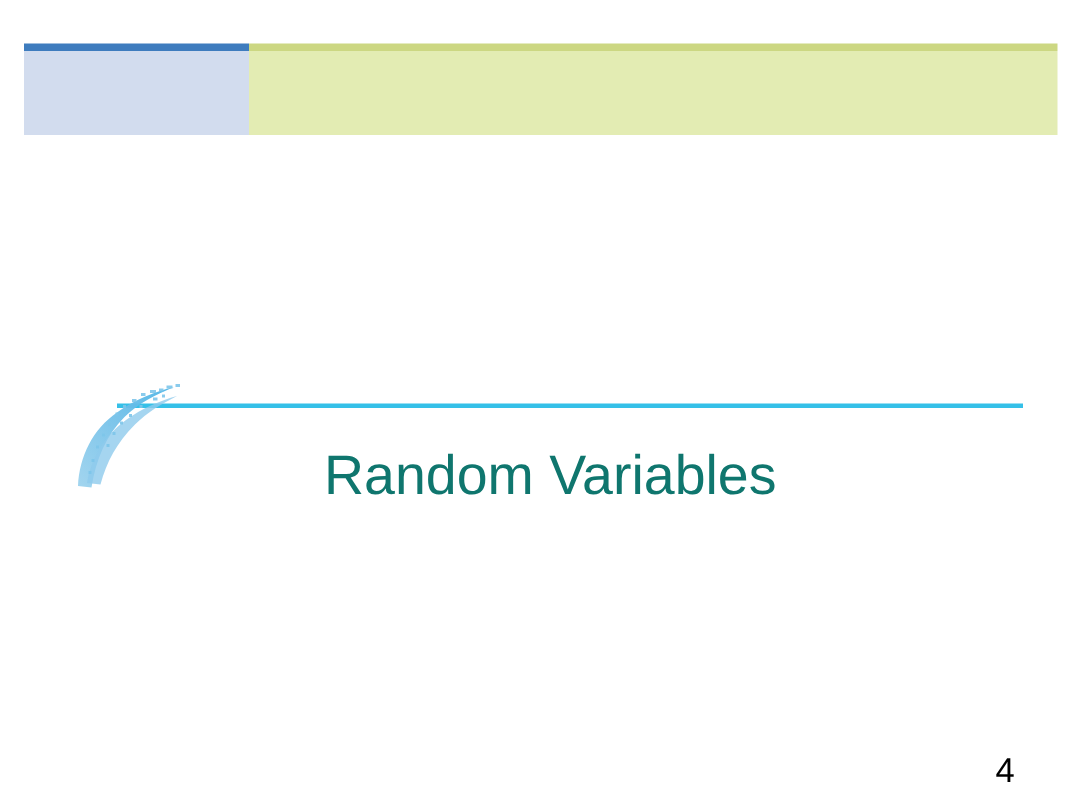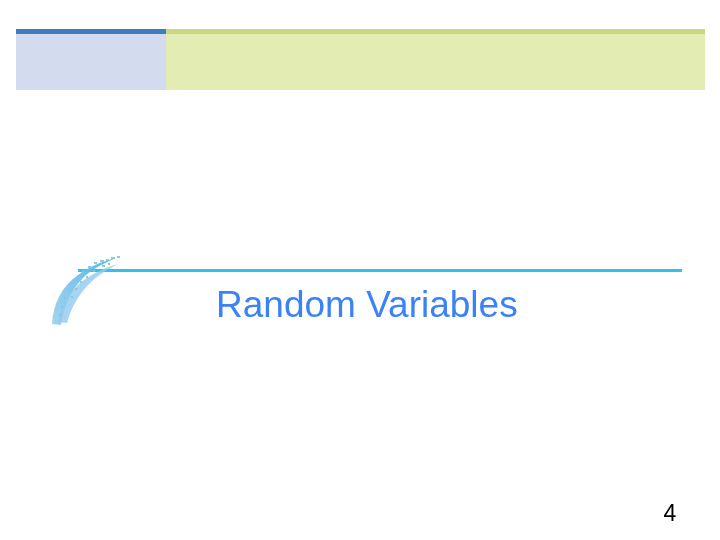--- a/index.html
+++ b/index.html
@@ -74,25 +74,25 @@
   .swoosh {
     position: absolute;
     left: 44px;
     top: 248px;
     width: 86px;
     height: 80px;
   }
   .slide-title {
     position: absolute;
     left: 216px;
-    top: 283px;
+    top: 295px;
     width: 460px;
     font-size: 37px;
     font-weight: normal;
-    color: #3b82f6;
+    color: #0f766e;
     letter-spacing: 0px;
     line-height: 44px;
     white-space: nowrap;
     font-family: "Liberation Sans", sans-serif;
   }
 
   
   .page-number {
     position: absolute;
     left: 648px;

